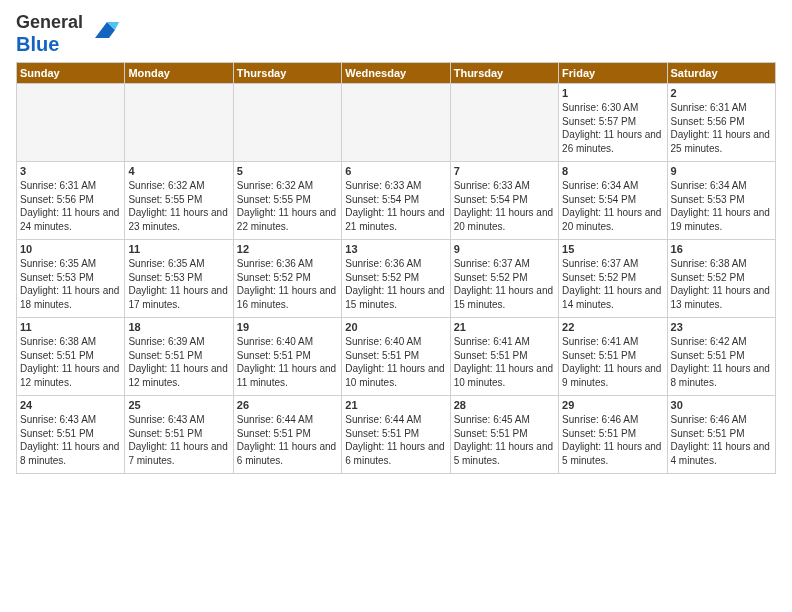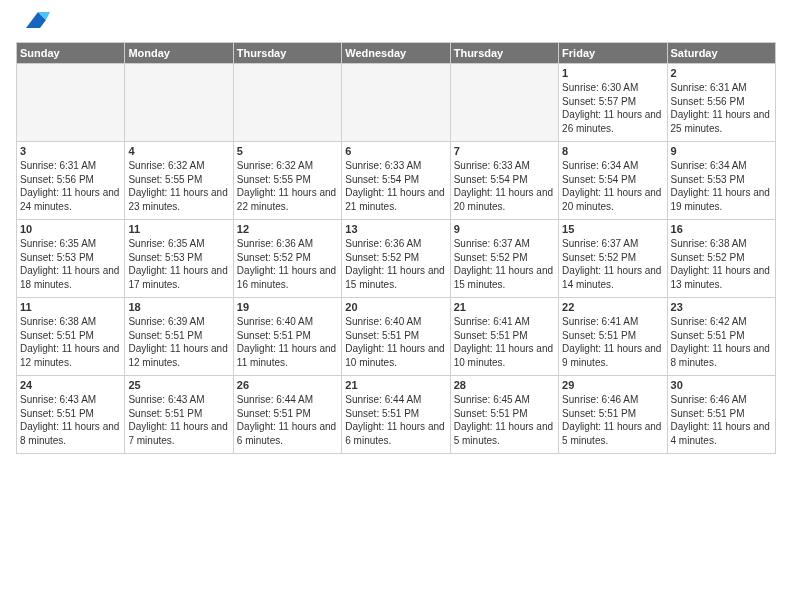--- a/index.html
+++ b/index.html
@@ -39,21 +39,21 @@
       font-size: 14px;
       color: #333;
       font-weight: bold;
     }
     table {
       width: 100%;
       border-collapse: collapse;
       table-layout: fixed;
     }
     th {
-      background-color: #737373;
+      background-color: #a16207;
       color: #fff;
       font-size: 11px;
       font-weight: bold;
       padding: 4px 3px;
       text-align: left;
       border: 1px solid #ccc;
     }
     td {
       border: 1px solid #d0d0d0;
       vertical-align: top;
@@ -77,20 +77,24 @@
       line-height: 1.35;
     }
   </style>
 </head>
 <body>
 
 <div class="page">
   <div class="header">
     <div class="logo">
       <div style="display:flex;align-items:center;gap:2px;">
+        <div style="font-size:18px;font-weight:bold;color:#333;">
+          <span style="color:#333;">General</span><br>
+          <span style="color:#1565c0;font-size:20px;">Blue</span>
+        </div>
         <svg width="32" height="32" viewBox="0 0 32 32" style="margin-left:2px;margin-top:-8px;">
           <polygon points="8,24 20,8 28,16 22,24" fill="#1565c0"></polygon>
           <polygon points="20,8 28,16 32,8" fill="#4fc3f7"></polygon>
         </svg>
       </div>
     </div>
     <div class="title-block">
       <div class="month-title"></div>
       <div class="location"></div>
     </div>

